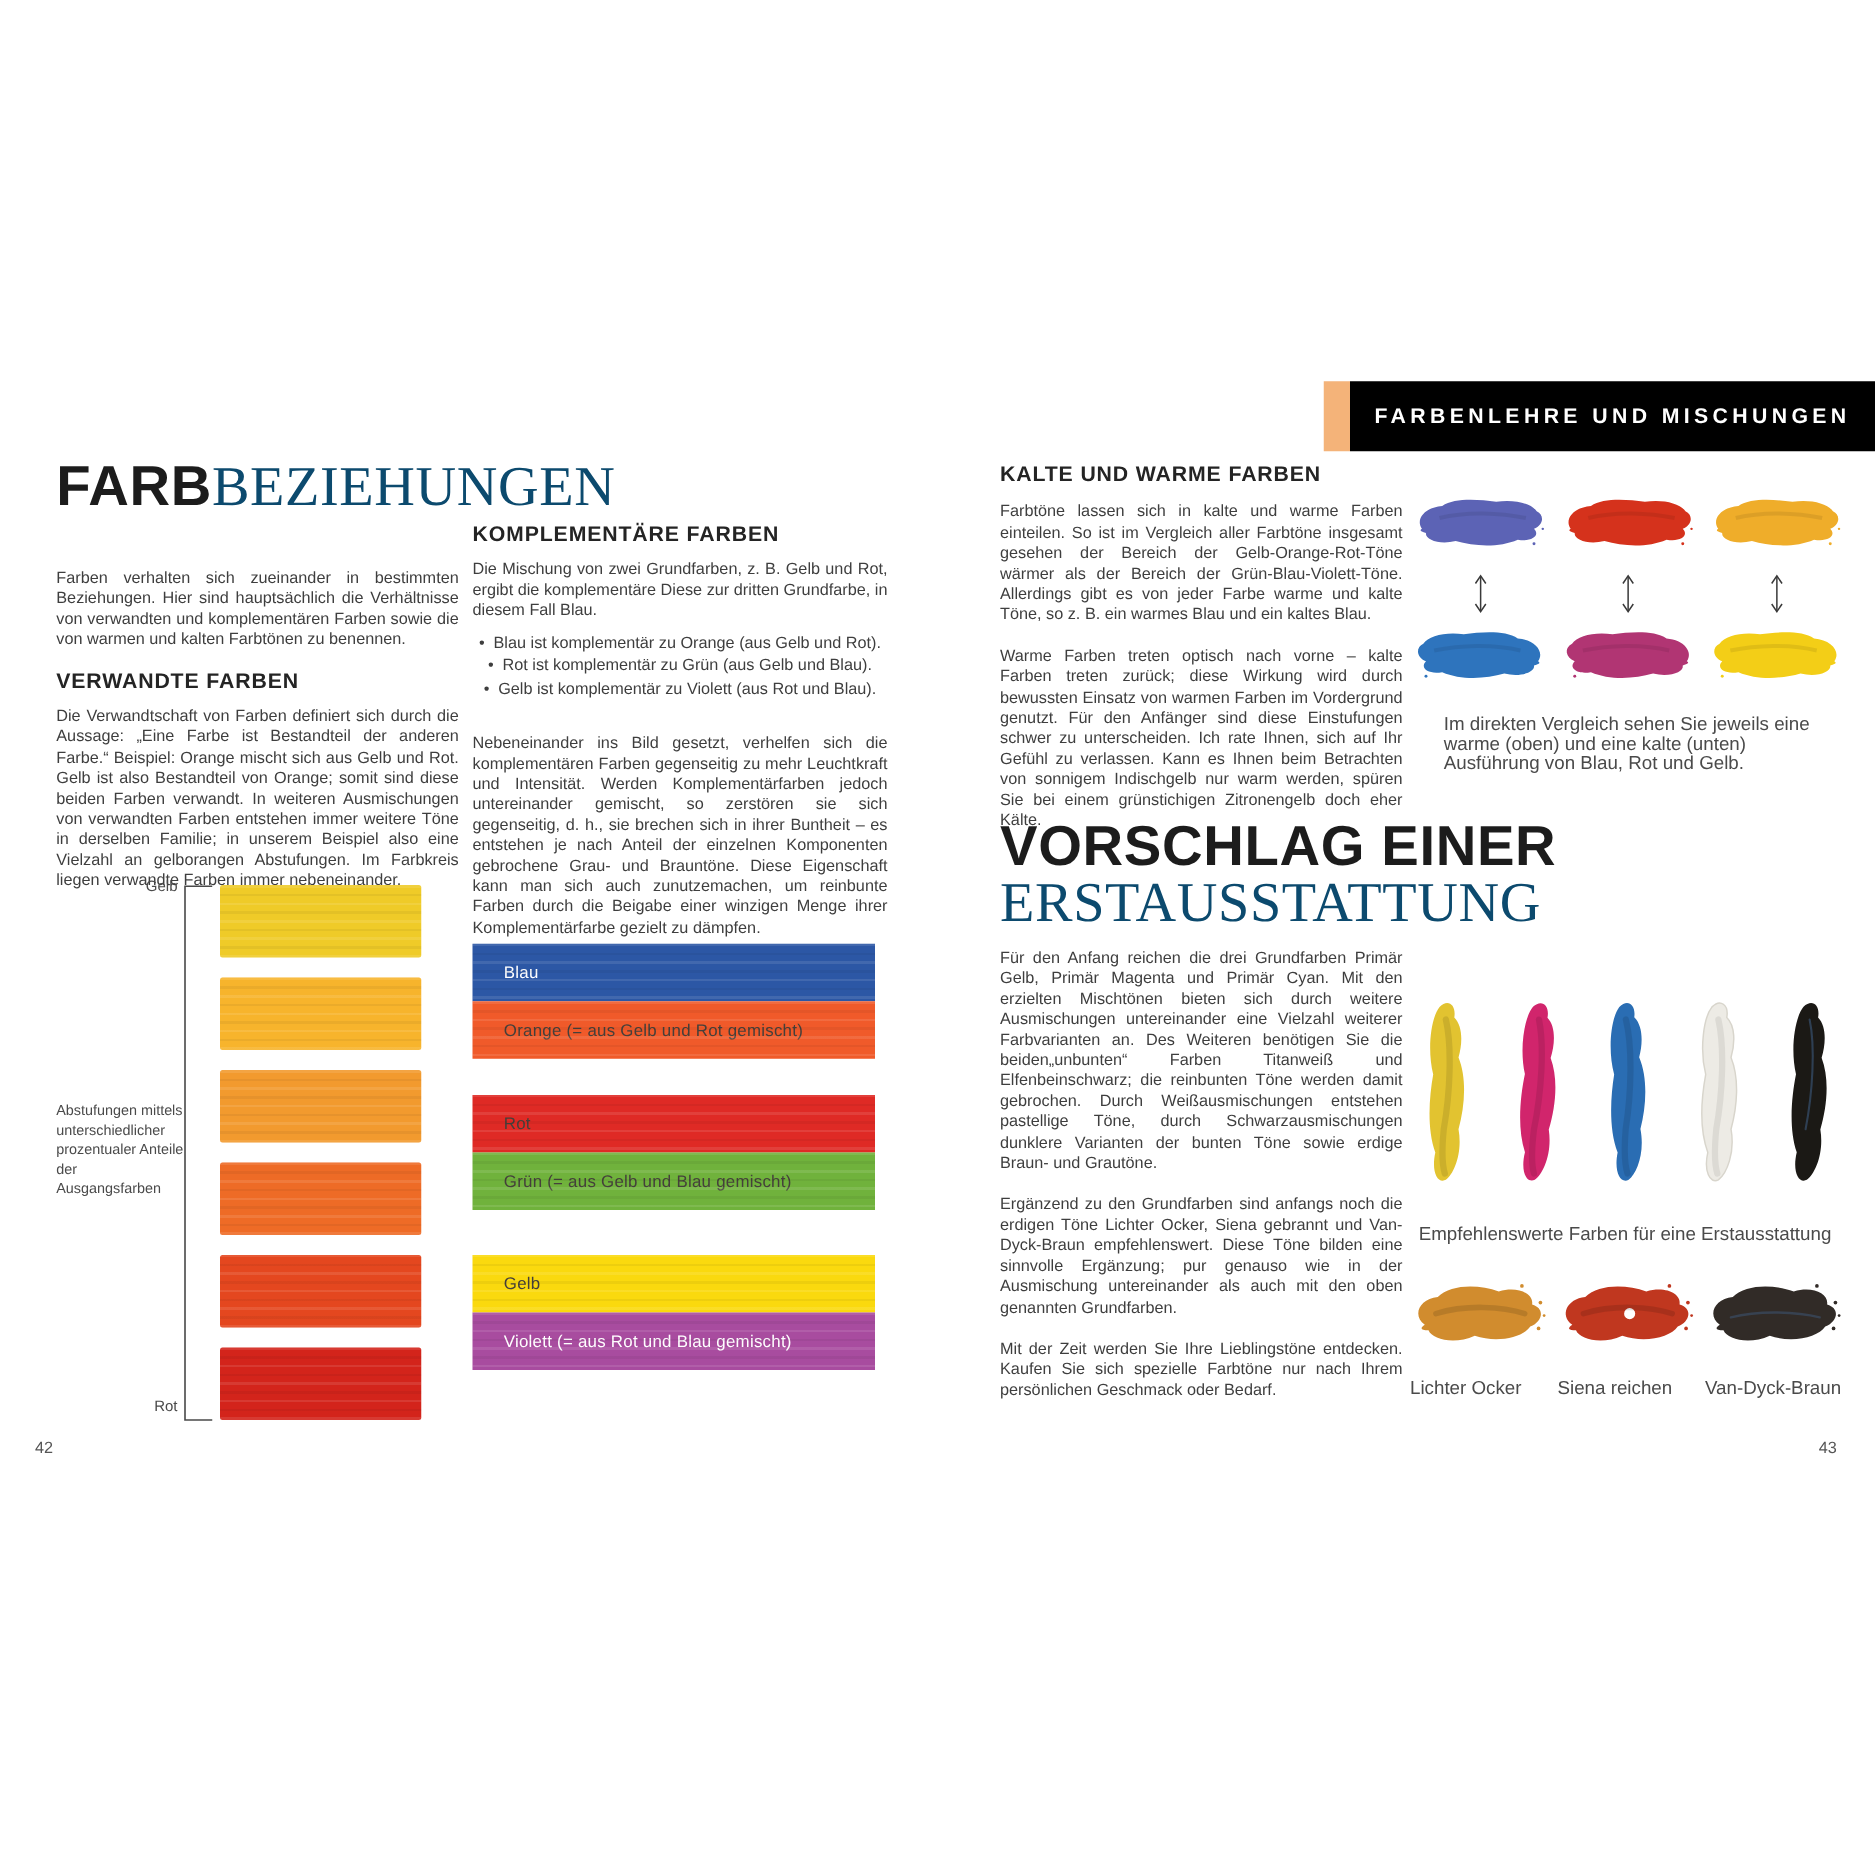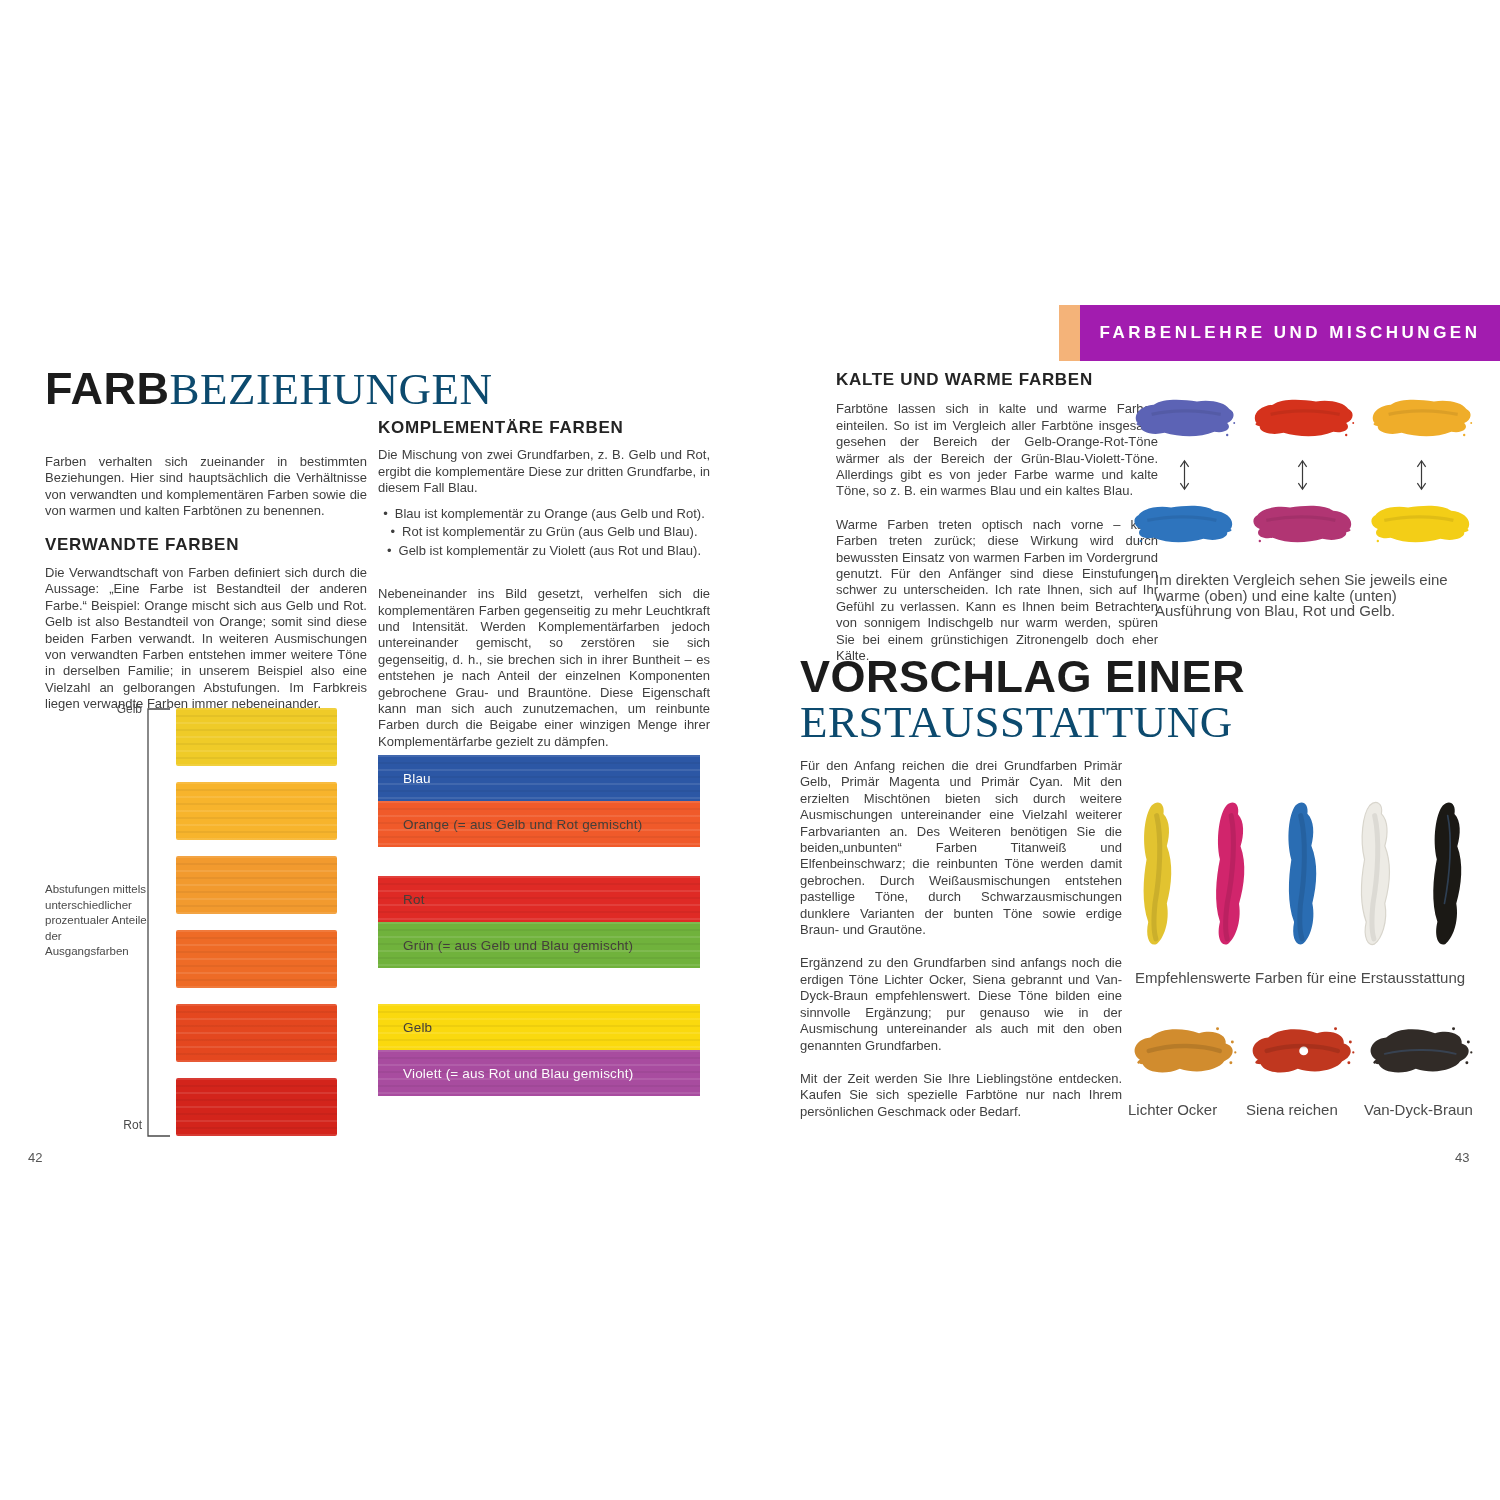--- a/index.html
+++ b/index.html
@@ -49,21 +49,21 @@
   .bar { position:relative; height:46px; overflow:hidden; }
   .bar-lbl { position:absolute; left:25px; top:50%; transform:translateY(-50%); font-size:13.5px; letter-spacing:0.2px; }
   .lbl-light { color:#ffffff; }
   .lbl-dark { color:#45403b; }
 
   
   .banner { left:1059px; top:305px; width:441px; height:56px; display:flex; }
   .banner-accent { width:21px; height:100%; }
   .banner-main { flex:1; display:flex; align-items:center; justify-content:center;
     color:#fff; font-size:17px; font-weight:700; letter-spacing:3.5px; white-space:nowrap; }
-  .col-c { left:836px; top:372px; width:322px; }
+  .col-c { left:800px; top:372px; width:322px; }
   .col-c .section-h { margin-bottom:13px; }
   .title-right { left:800px; top:654px; }
   .col-d { left:800px; top:758px; width:322px; }
 
   
   .wc { left:1130px; top:392px; width:345px; }
   .wc-grid { display:flex; justify-content:space-between; }
   .wc-col { width:108px; display:flex; flex-direction:column; align-items:center; }
   .wc-col svg.blob { width:108px; height:60px; }
   .wc-arrow { width:15px; height:38px; margin:4px 0; }
@@ -71,21 +71,21 @@
   .flip { transform:scaleX(-1); }
 
   
   .st { left:1128px; top:788px; width:344px; }
   .st-row { display:flex; justify-content:space-between; align-items:flex-start; height:172px; }
   .st-row svg { width:54px; height:170px; }
   .st-row svg:nth-child(2) { transform:rotate(1.5deg); }
   .st-row svg:nth-child(3) { transform:rotate(-1deg); }
   .st-row svg:nth-child(5) { transform:rotate(1deg); }
   .outlined g { stroke:#d8d5cc; stroke-width:1.4; }
-  .st-caption { text-align:center; margin-top:10px; }
+  .st-caption { text-align:center; margin-top:20px; }
 
   
   .ea { left:1128px; top:1016px; width:347px; }
   .ea-row { display:flex; justify-content:space-between; }
   .ea-col { width:111px; text-align:left; }
   .ea-col svg { width:111px; height:78px; }
   .ea-col .caption { margin-top:4px; }
 
   .pn-left { left:28px; top:1150px; }
   .pn-right { left:1455px; top:1150px; }
@@ -160,21 +160,21 @@
     </div>
   </div>
 
   <div class="abs pagenum pn-left">42</div>
 </div>
 
 <div>
 
   <div class="abs banner">
     <div class="banner-accent" style="background: rgb(244, 179, 121);"></div>
-    <div class="banner-main" style="background: #a21caf;">FARBENLEHRE UND MISCHUNGEN</div>
+    <div class="banner-main" style="background: #000000;">FARBENLEHRE UND MISCHUNGEN</div>
   </div>
 
   <div class="abs col-c body-text">
     <h2 class="section-h">KALTE UND WARME FARBEN</h2>
     <p>Farbtöne lassen sich in kalte und warme Farben einteilen. So ist im Vergleich aller Farbtöne insgesamt gesehen der Bereich der Gelb-Orange-Rot-Töne wärmer als der Bereich der Grün-Blau-Violett-Töne. Allerdings gibt es von jeder Farbe warme und kalte Töne, so z. B. ein warmes Blau und ein kaltes Blau.</p>
     <p>Warme Farben treten optisch nach vorne – kalte Farben treten zurück; diese Wirkung wird durch bewussten Einsatz von warmen Farben im Vordergrund genutzt. Für den Anfänger sind diese Einstufungen schwer zu unterscheiden. Ich rate Ihnen, sich auf Ihr Gefühl zu verlassen. Kann es Ihnen beim Betrachten von sonnigem Indischgelb nur warm werden, spüren Sie bei einem grünstichigen Zitronengelb doch eher Kälte.</p>
   </div>
 
   <div class="abs wc">
     <div class="wc-grid">

